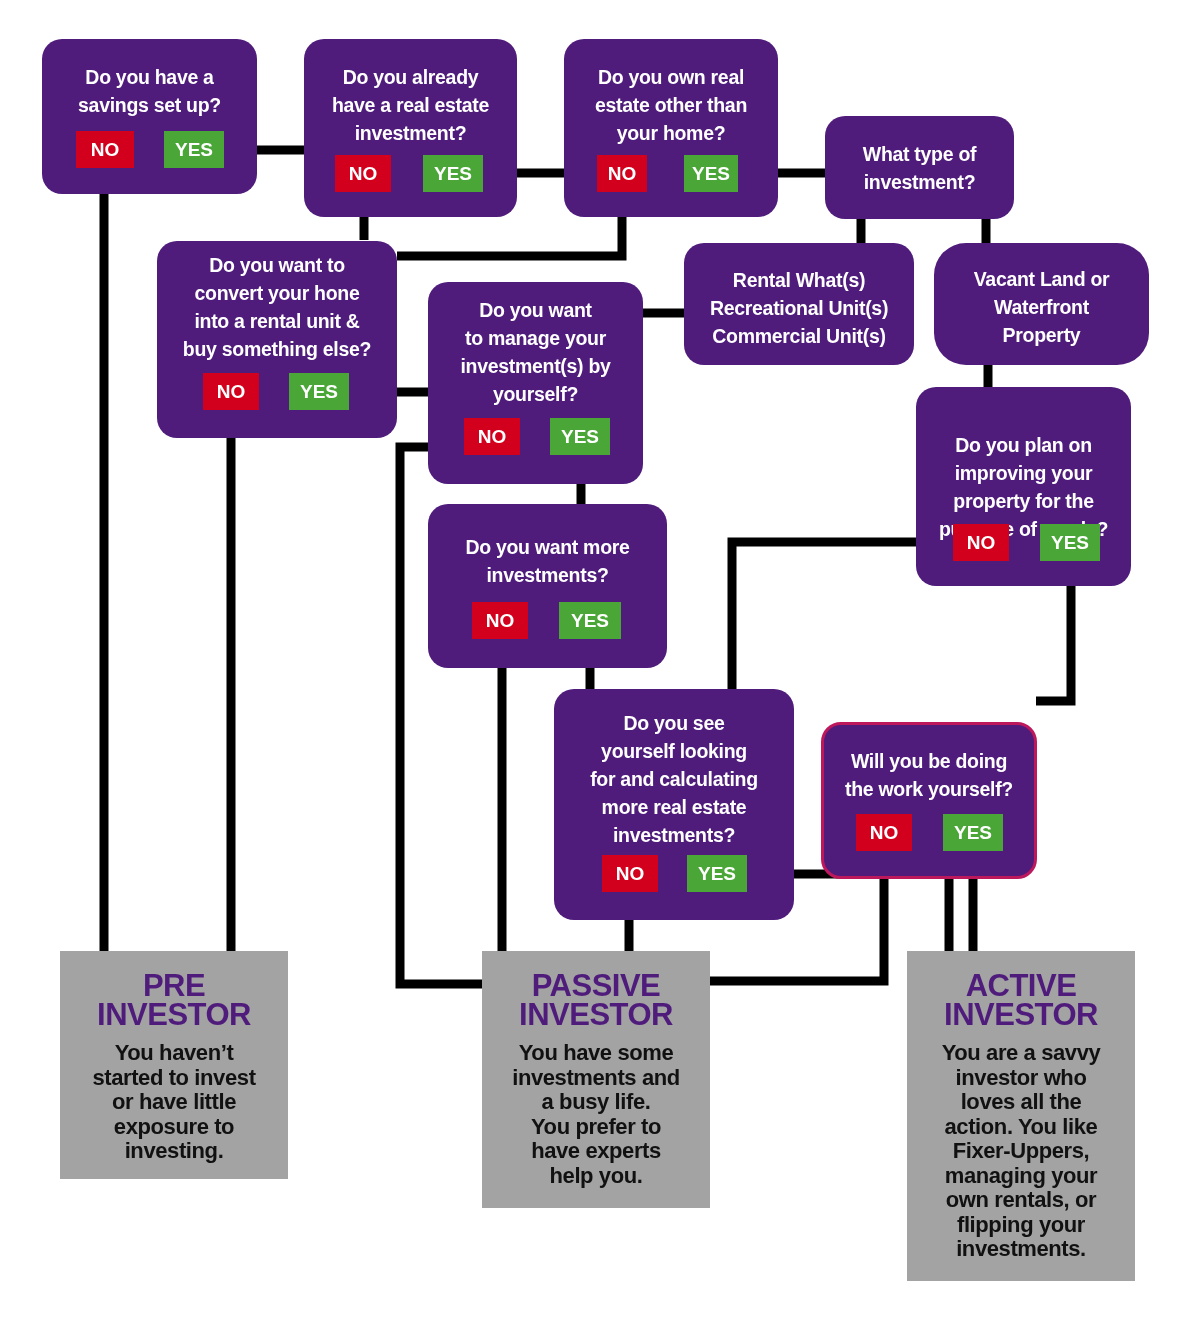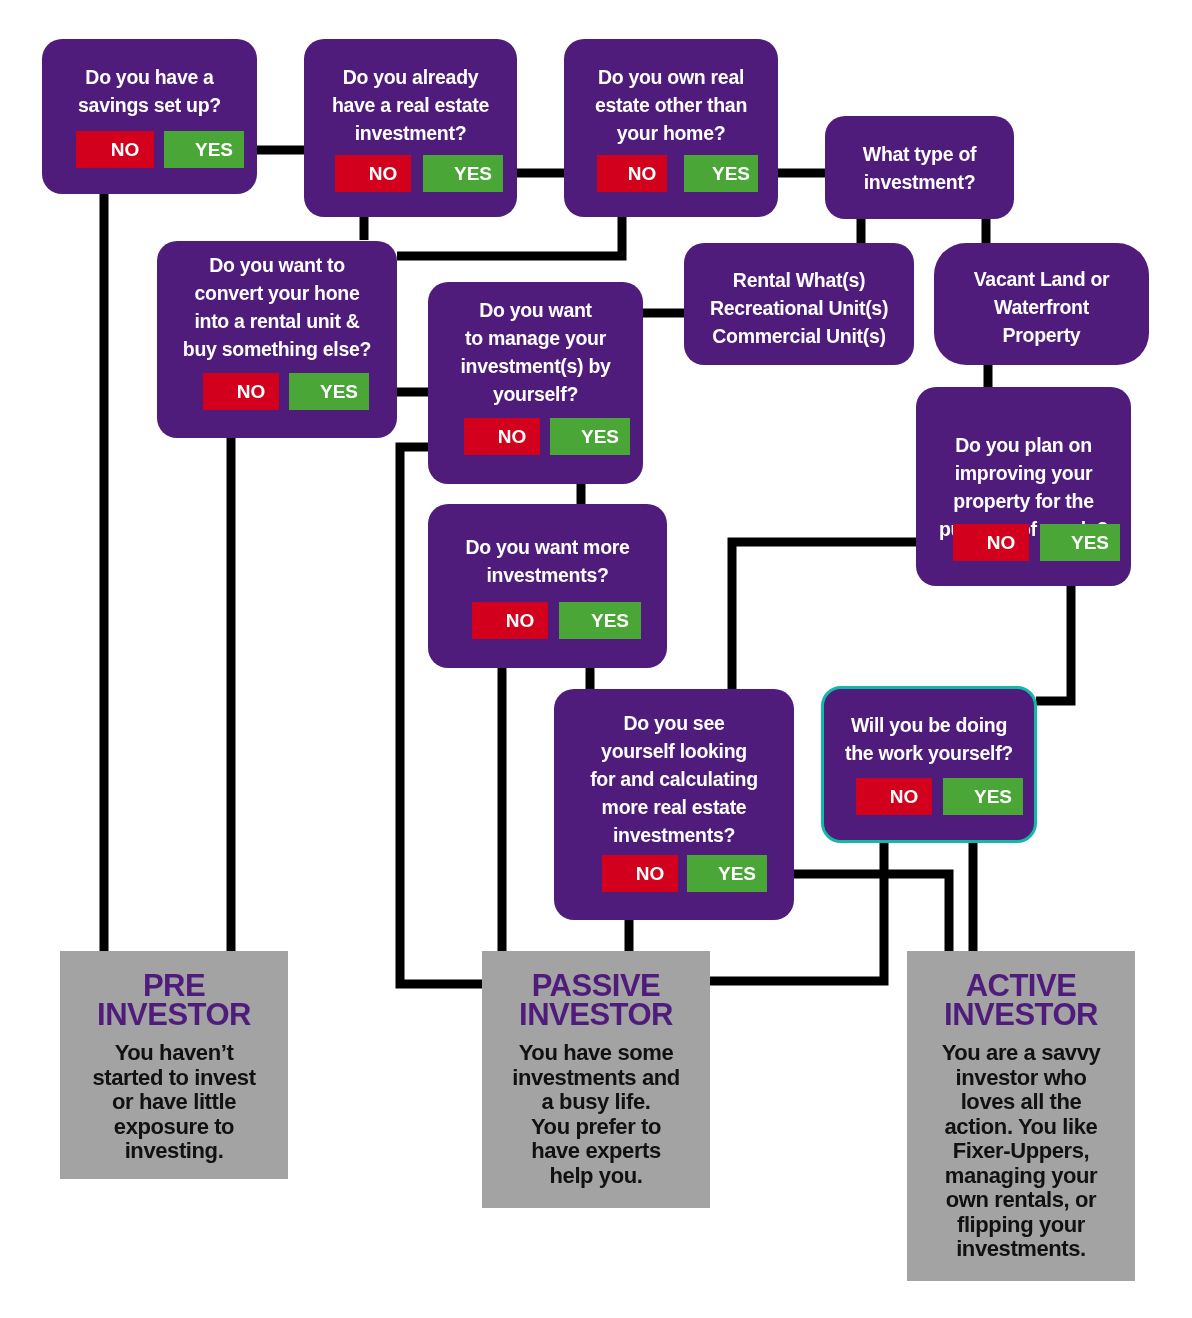--- a/index.html
+++ b/index.html
@@ -2,24 +2,24 @@
 <html><head>
 <meta charset="utf-8">
 <style>
   html, body { margin:0; padding:0; background:#ffffff; }
   body { width:1192px; height:1318px; position:relative; overflow:hidden;
          font-family:"Liberation Sans", "DejaVu Sans", sans-serif; }
   #stage { position:absolute; left:0; top:0; width:1192px; height:1318px; }
   svg.connectors { position:absolute; left:0; top:0; width:1192px; height:1318px; }
   .node { position:absolute; background:#4f1c7c; border-radius:20px; color:#fff;
           box-sizing:border-box; text-align:center; font-weight:bold; }
-  .node.outlined { border:3px solid #14b8a6; }
+  .node.outlined { border:3px solid #be185d;margin-top:36px; }
   .q { position:absolute; left:0; right:0; font-size:19.5px; line-height:28px; letter-spacing:-0.3px; white-space:pre-line; }
   .btn { position:absolute; height:37px; line-height:37px; font-size:19px; font-weight:bold;
-         color:#fff; cursor:pointer;padding-left:20px; }
+         color:#fff; cursor:pointer; }
   .btn.no { background:#d2001c; width:58px; }
   .btn.yes { background:#4aa737; width:60px; }
   .result { position:absolute; background:#a3a3a3; text-align:center; box-sizing:border-box; }
   .result .title { color:#4f1c7c; font-weight:bold; font-size:31px; line-height:29px; letter-spacing:-0.5px; white-space:pre-line; margin-top:20px; }
   .result .desc { color:#111; font-weight:bold; font-size:22px; line-height:24.5px; letter-spacing:-0.4px; white-space:pre-line; margin-top:12px; }
 </style>
 </head>
 <body>
 
 <div id="stage">

